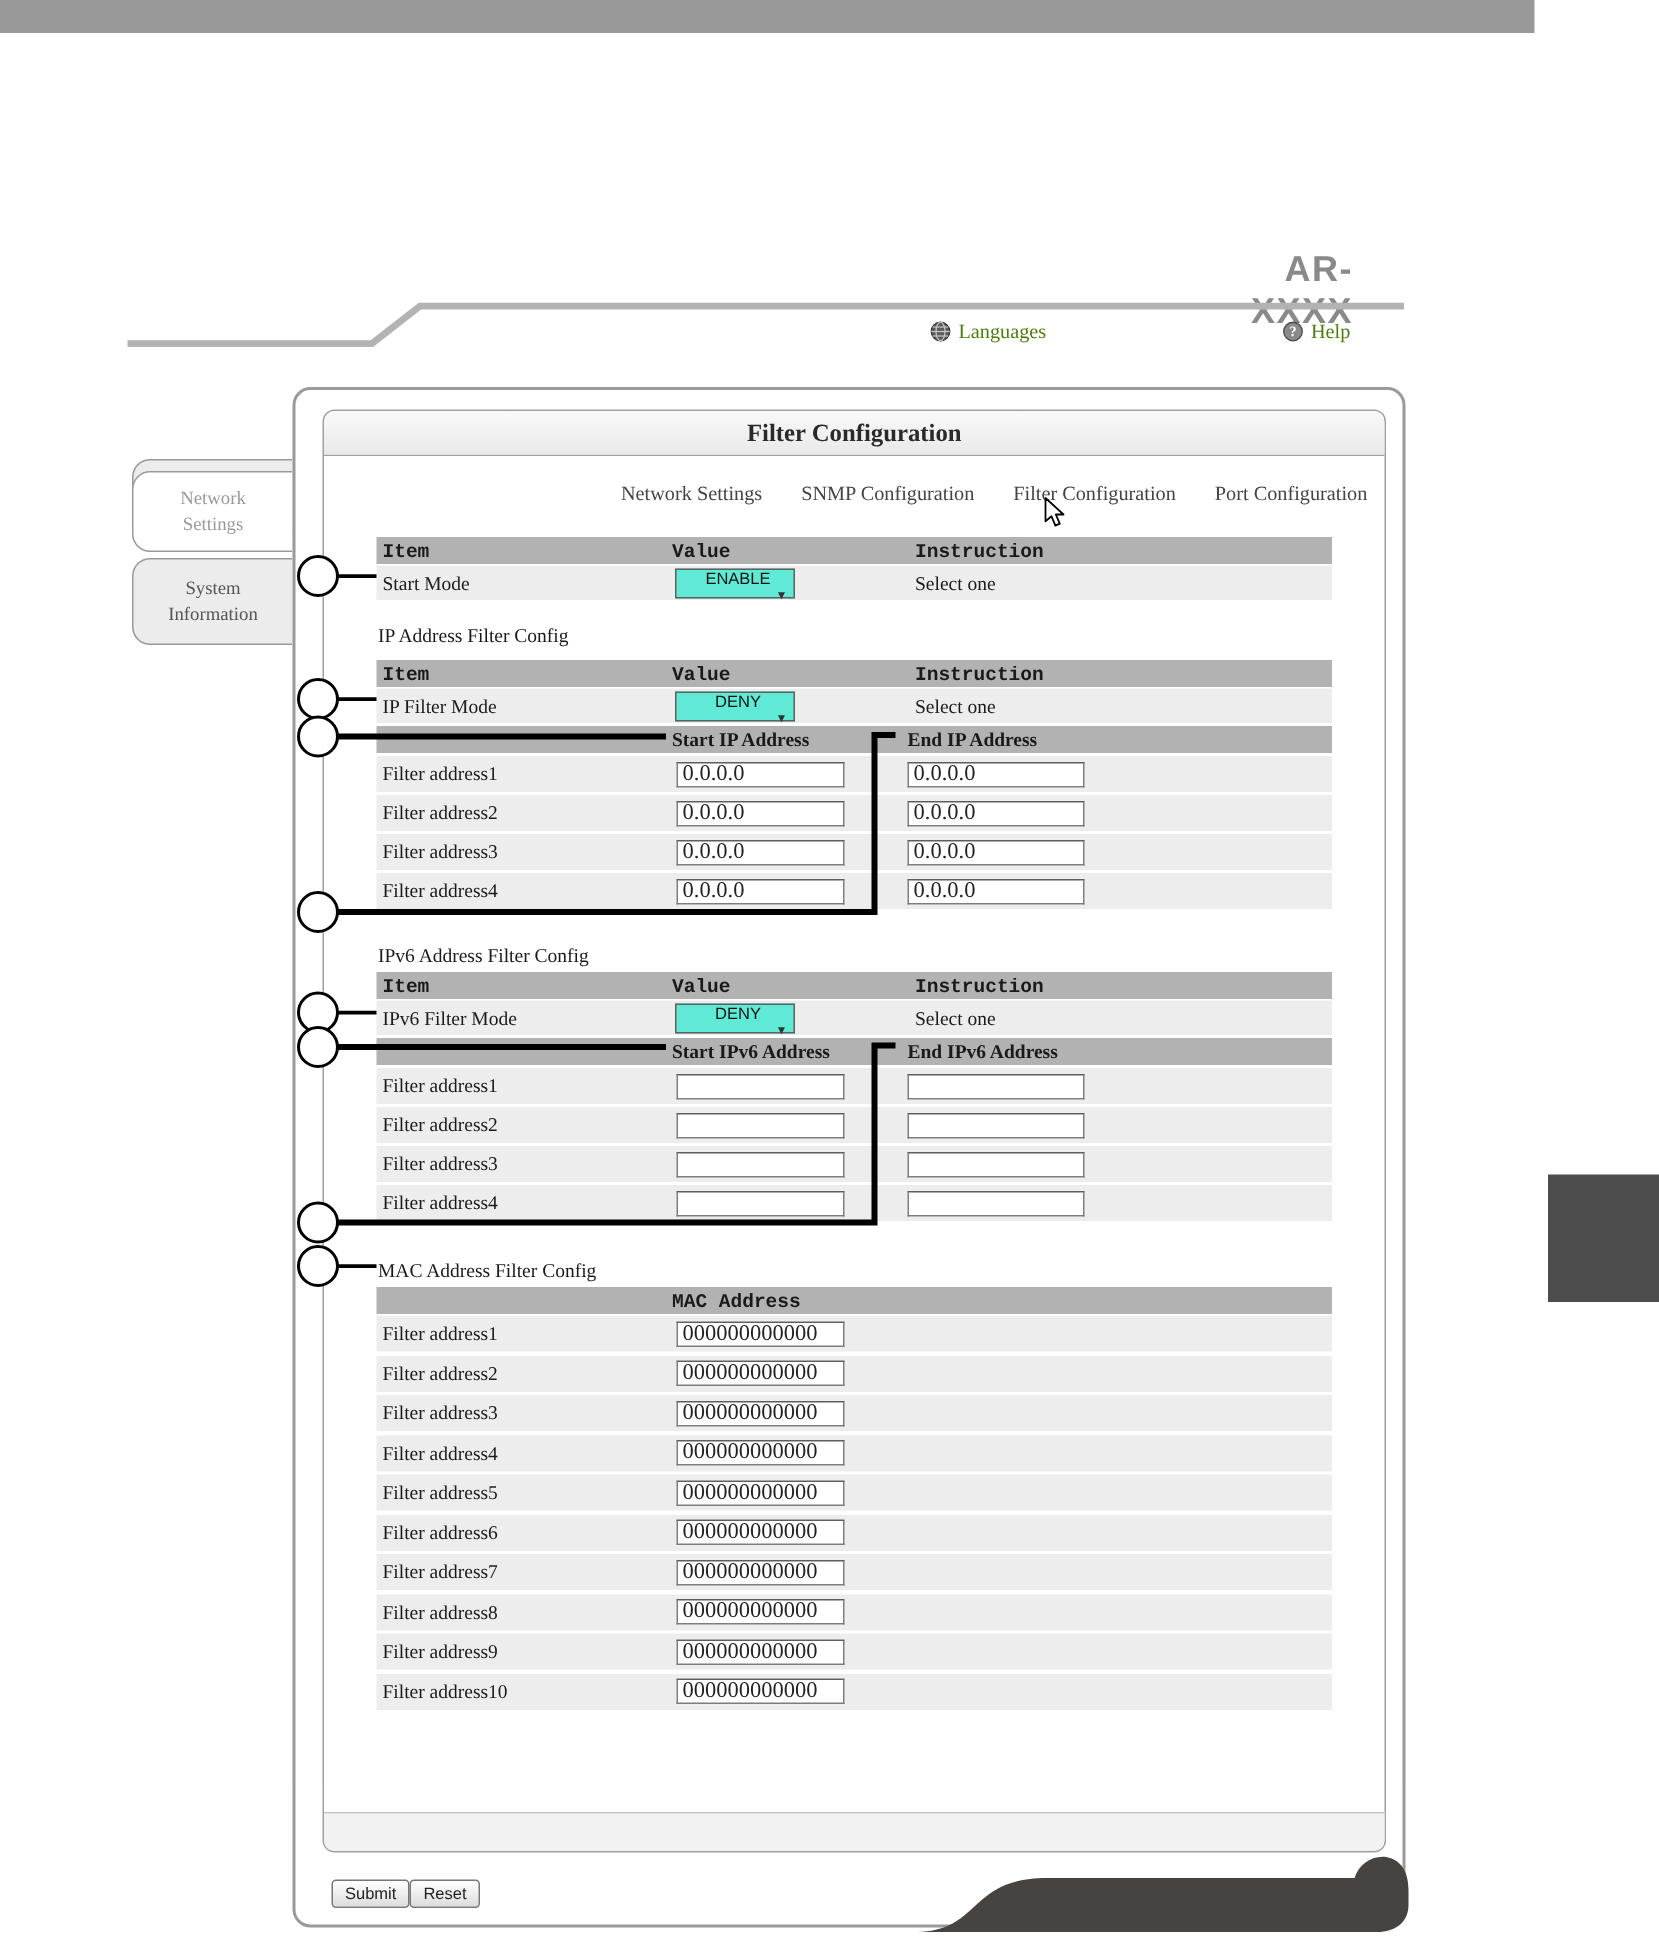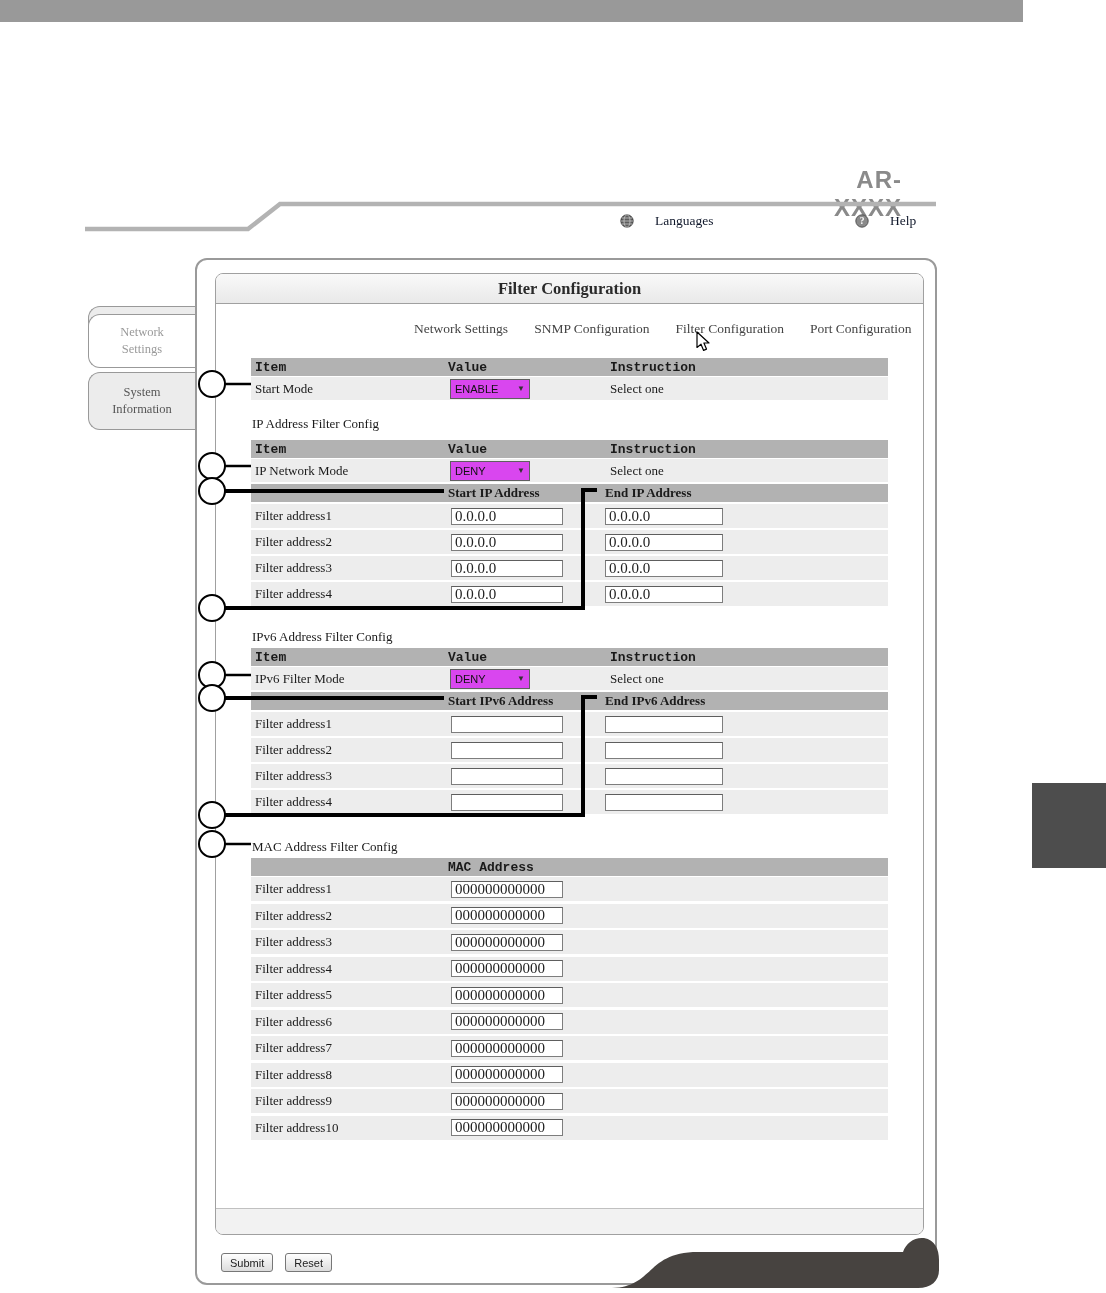--- a/index.html
+++ b/index.html
@@ -10,21 +10,21 @@
   .page{position:relative;width:1106px;height:1293px;background:#fff;overflow:hidden;
         font-family:"Liberation Serif", serif;}
   svg{display:block}
 
   
   .topbar{position:absolute;left:0;top:0;width:1023px;height:22px;background:var(--topbar);}
   .brand{position:absolute;left:790px;top:166px;width:112px;text-align:right;
          font-family:"Liberation Sans", sans-serif;font-weight:bold;font-size:24px;
          color:#8a8a8a;letter-spacing:1px;}
   .hdr-divider{position:absolute;left:0;top:0;pointer-events:none;}
-  .hdr-link{position:absolute;display:flex;align-items:center;gap:21px;font-size:13.5px;color:#0f172a;cursor:pointer;justify-content:flex-end;}
+  .hdr-link{position:absolute;display:flex;align-items:center;gap:5px;font-size:13.5px;color:#4d7c0f;cursor:pointer;justify-content:flex-end;}
   .lang{left:620px;top:213px;}
   .help{left:855px;top:213px;}
 
   
   .tab{position:absolute;left:88px;width:107px;box-sizing:border-box;
        background:#ececec;border:1px solid #999;border-right:none;
        border-radius:12px 0 0 12px;display:flex;align-items:center;justify-content:center;
        font-size:12.5px;color:#555;text-align:center;cursor:pointer;}
   .tab-status{top:258px;height:52px;margin-top:48px;}
   .tab-network{top:314px;height:54px;background:#fff;color:#9a9a9a;}
@@ -62,27 +62,27 @@
   .mac-row{height:24px;margin-bottom:2.5px;background:var(--row);}
   .sec-title{position:absolute;left:36px;font-size:13px;color:#1a1a1a;line-height:16px;}
 
   input.fld{height:17px;box-sizing:border-box;border:1px solid #7d7d7d;border-top-color:#5e5e5e;
         background:#fff;font-family:"Liberation Serif", serif;font-size:15px;color:#222;
         padding:0 3px;}
   .w1{width:112px;margin-left:3px;}
   .w2{width:118px;}
 
   .select{display:inline-flex;align-items:center;width:80px;height:20px;box-sizing:border-box;
-        border:1px solid #5f5f5f;background:#d946ef;margin-left:2px;cursor:pointer;
-        font-family:"Liberation Sans", sans-serif;font-size:11px;color:#111;}
+        border:1px solid #5f5f5f;background:#5eead4;margin-left:2px;cursor:pointer;
+        font-family:"Liberation Sans", sans-serif;font-size:11px;color:#111;flex-direction:column;}
   .sel-txt{padding-left:4px;}
   .sel-arrow{margin-left:auto;padding-right:4px;font-size:8px;color:#333;}
 
   
-  .btnrow{position:absolute;left:24px;top:993px;display:flex;gap:12px;}
+  .btnrow{position:absolute;left:24px;top:993px;display:flex;gap:0;}
   .btn{font-family:"Liberation Sans", sans-serif;font-size:11px;color:#222;
        border:1px solid #777;border-radius:3px;background:linear-gradient(#ffffff,#dcdcdc);
        padding:1px 8px;height:19px;cursor:pointer;}
 
   
   .overlay{position:absolute;left:0;top:0;pointer-events:none;}
   .edge-marker{position:absolute;left:1032px;top:783px;width:74px;height:85px;background:var(--marker);}
 </style>
 </head>
 <body>
@@ -157,21 +157,21 @@
       </div>
 
       <div class="sec-title" style="top:142px;">IP Address Filter Config</div>
       <div class="tbl" style="top:166px;">
         <div class="t3 thead">
           <div class="cell">Item</div>
           <div class="cell c2">Value</div>
           <div class="cell c3">Instruction</div>
         </div>
         <div class="t3 mode-row">
-          <div class="cell">IP Network Mode</div>
+          <div class="cell">IP Filter Mode</div>
           <div class="cell c2">
             <span class="select">
               <span class="sel-txt">DENY</span>
               <span class="sel-arrow">▼</span>
             </span>
           </div>
           <div class="cell c3">Select one</div>
         </div>
         <div class="t3 range-head">
           <div class="cell"></div>

